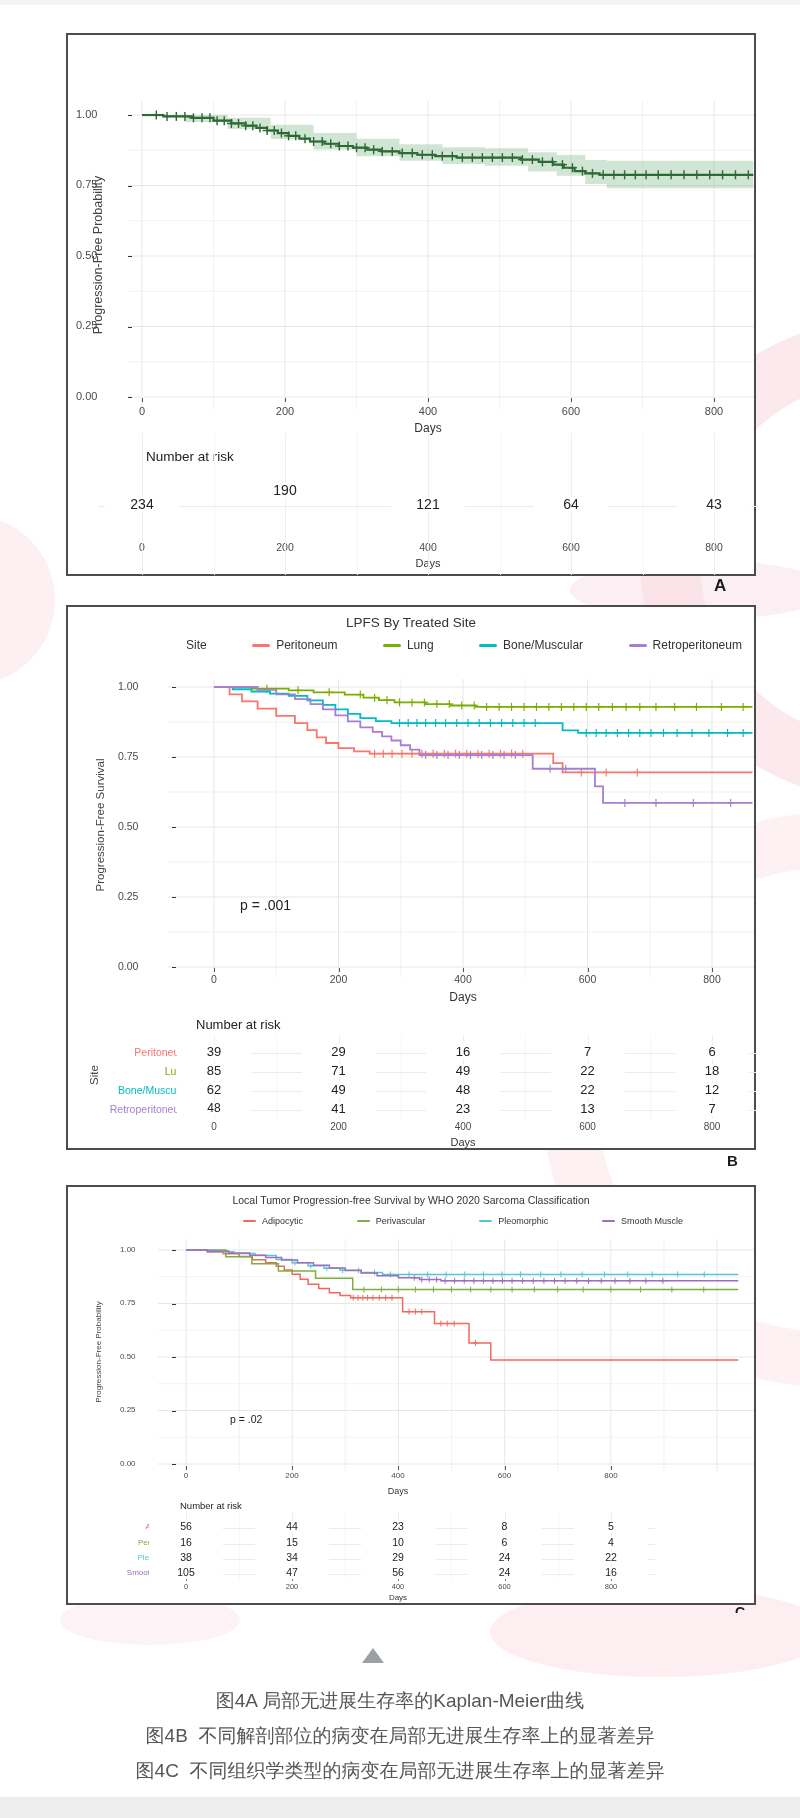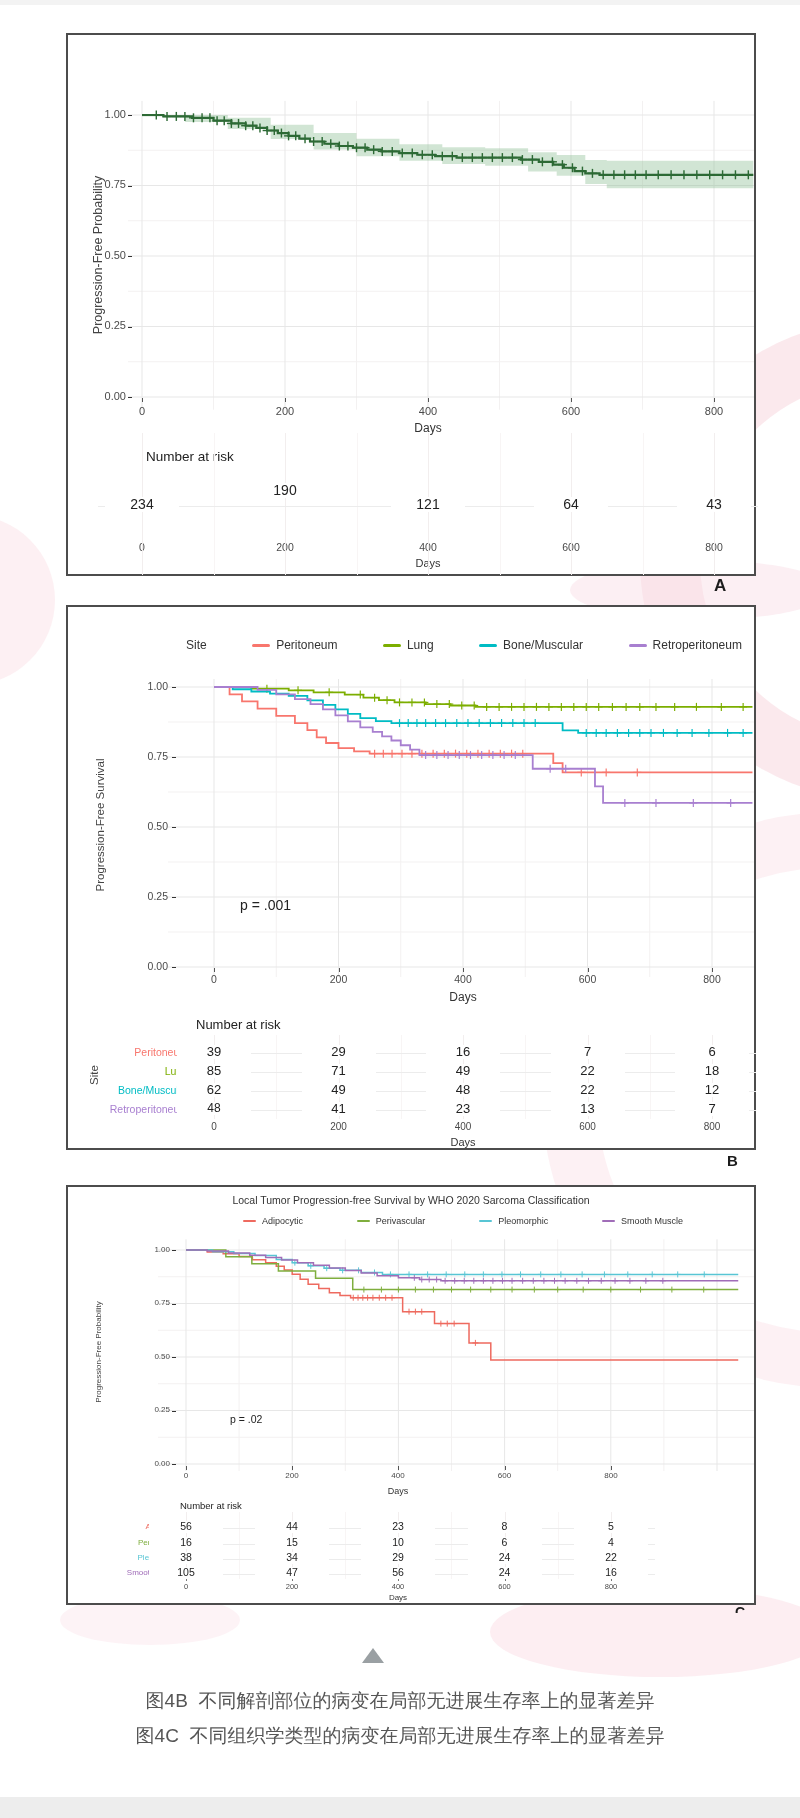--- a/index.html
+++ b/index.html
@@ -5,21 +5,21 @@
   html,body{margin:0;padding:0;background:#fff;}
   .page{position:relative;width:800px;height:1818px;background:#fff;overflow:hidden;
         font-family:"Liberation Sans","DejaVu Sans",sans-serif;}
   .edge{position:absolute;left:0;width:800px;}
   .wm{position:absolute;left:0;top:0;z-index:0;}
   .chart{position:absolute;background:#fff;border:2px solid #4c4c4c;z-index:2;box-sizing:border-box;}
   .ctitle{position:absolute;left:0;right:0;text-align:center;color:#333;}
   .ylab{position:absolute;transform:translate(-50%,-50%) rotate(-90deg);white-space:nowrap;color:#444;}
   .plot{position:absolute;}
   .tick-label{position:absolute;color:#4a4a4a;text-align:center;}
-  .ytick{position:absolute;color:#4a4a4a;text-align:right;}
+  .ytick{position:absolute;color:#4a4a4a;text-align:left;}
   .days{position:absolute;color:#333;text-align:center;width:90px;transform:translateX(-45px);}
   .risk-title{position:absolute;color:#222;}
   .risk-val{position:absolute;color:#222;text-align:center;width:74px;transform:translateX(-37px);background:#fff;line-height:1.1;}
   .risk-lab{position:absolute;text-align:right;white-space:nowrap;transform:translateX(-100%);line-height:1;}
   .row-line{position:absolute;height:1px;background:#ececec;}
   .vgrid{position:absolute;width:1px;}
   .pval{position:absolute;color:#222;}
   .legend{position:absolute;display:flex;align-items:center;justify-content:space-between;z-index:3;}
   .leg-title{color:#333;}
   .leg-item{display:flex;align-items:center;color:#333;white-space:nowrap;}
@@ -242,20 +242,21 @@
       <div class="row-line" style="left:30px;top:471px;width:660px;"></div>
       <div class="risk-val" style="left:74px;top:462px;font-size:14px;">234</div>
       <div class="risk-val" style="left:217px;top:448px;font-size:14px;">190</div>
       <div class="risk-val" style="left:360px;top:462px;font-size:14px;">121</div>
       <div class="risk-val" style="left:503px;top:462px;font-size:14px;">64</div>
       <div class="risk-val" style="left:646px;top:462px;font-size:14px;">43</div>
     </section>
   <div class="panel-label" style="left:714px;top:576px;font-size:17px;">A</div>
 
   <section class="chart" style="left:66px;top:605px;width:690px;height:545px;">
+    <div class="ctitle" style="top:8px;font-size:13.5px;">LPFS By Treated Site</div>
     <div class="legend" style="left:118px;top:30px;width:556px;height:16px;font-size:12px;">
       <span class="leg-title">Site</span>
     <span class="leg-item"><span class="leg-dash" style="width: 18px; height: 3px; background: rgb(248, 118, 109);"></span>Peritoneum</span>
         <span class="leg-item"><span class="leg-dash" style="width: 18px; height: 3px; background: rgb(124, 174, 0);"></span>Lung</span>
         <span class="leg-item"><span class="leg-dash" style="width: 18px; height: 3px; background: rgb(0, 188, 196);"></span>Bone/Muscular</span>
         <span class="leg-item"><span class="leg-dash" style="width: 18px; height: 3px; background: rgb(168, 127, 208);"></span>Retroperitoneum</span>
       </div>
     <div class="ylab" style="left:32px;top:218px;font-size:11.5px;">Progression-Free Survival</div>
     <svg class="plot" style="left:100px;top:72px;" width="586" height="298" viewBox="0 0 586 298">
         <line x1="108.25" x2="108.25" y1="-6.000000000000012" y2="300.59999999999997" stroke="#f3f1f1" stroke-width="1"></line>
@@ -797,17 +798,18 @@
       <div class="risk-val" style="left:224px;top:380px;font-size:10.5px;">47</div>
       <div class="risk-val" style="left:330px;top:380px;font-size:10.5px;">56</div>
       <div class="risk-val" style="left:436.5px;top:380px;font-size:10.5px;">24</div>
       <div class="risk-val" style="left:543px;top:380px;font-size:10.5px;">16</div>
     </section>
   <div class="panel-label clip" style="left:735px;top:1604px;font-size:14px;height:9px;width:14px;">C</div>
 
   <div class="triangle" style="left:362px;top:1648px;"></div>
 
   <div class="captions" style="top:1683px;">
+    <div>图4A 局部无进展生存率的Kaplan-Meier曲线</div>
     <div>图4B&nbsp;&nbsp;不同解剖部位的病变在局部无进展生存率上的显著差异</div>
     <div>图4C&nbsp;&nbsp;不同组织学类型的病变在局部无进展生存率上的显著差异</div>
   </div>
 
 </div>
 
 </body></html>

